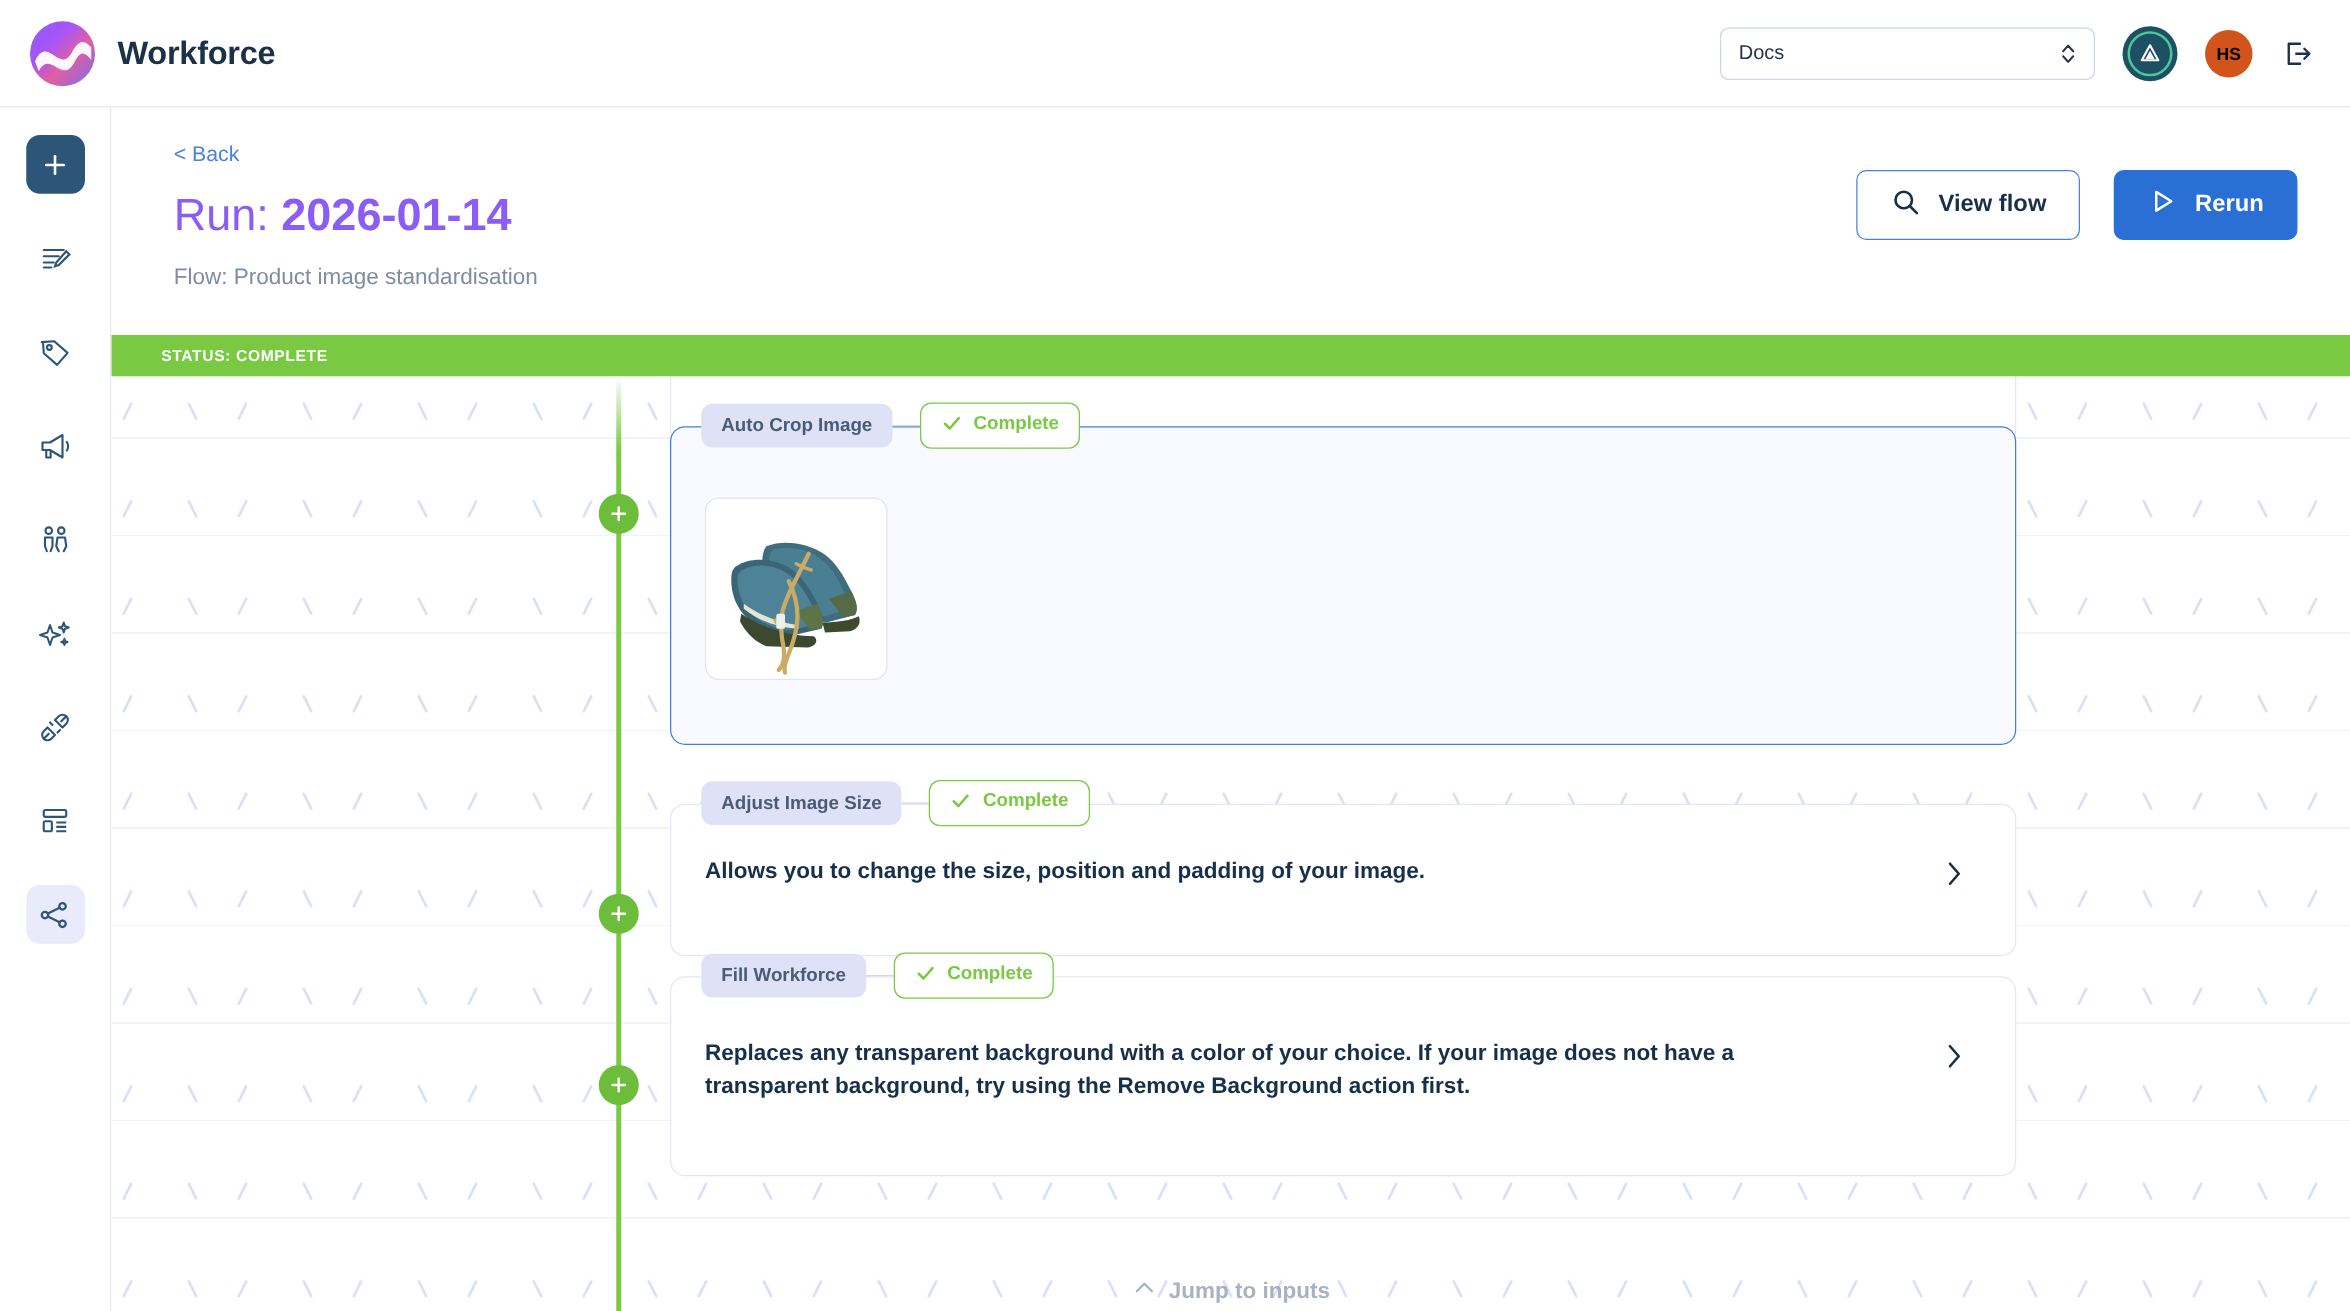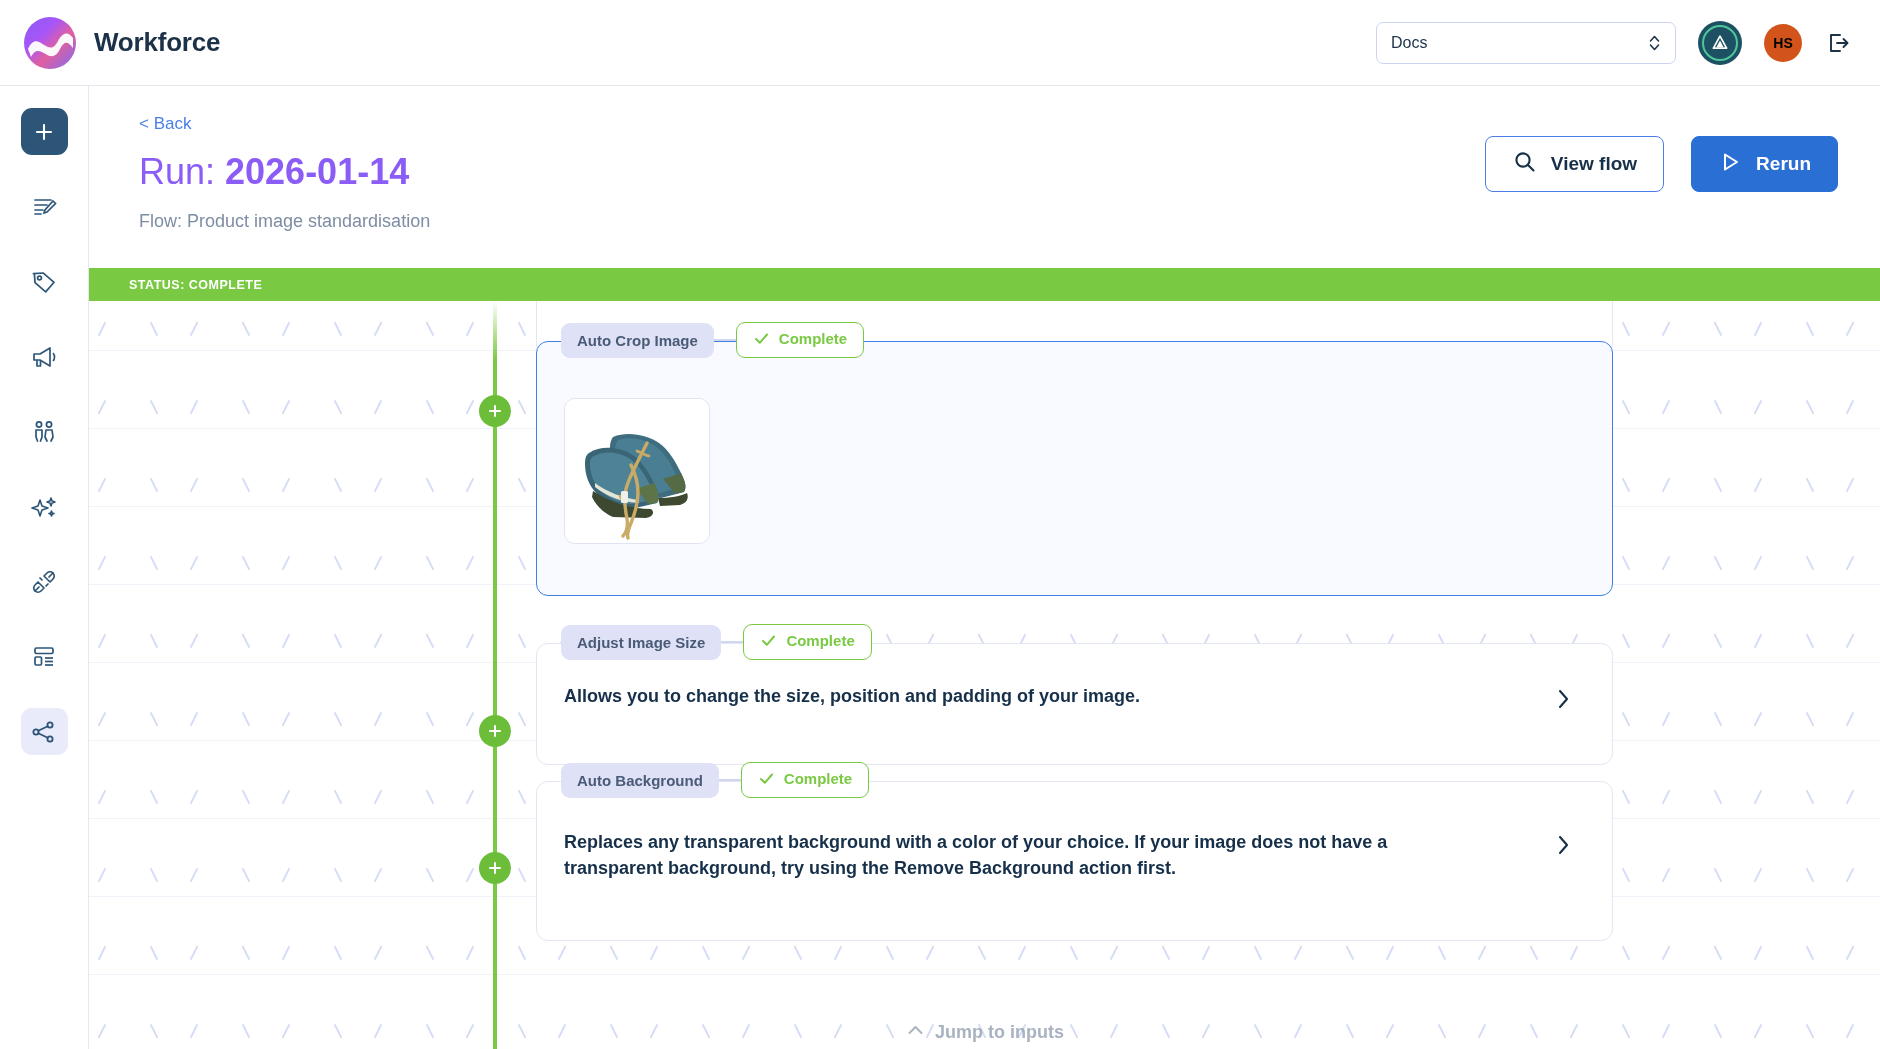--- a/index.html
+++ b/index.html
@@ -416,21 +416,21 @@
       <span class="chev">
         <svg width="26" height="26" viewBox="0 0 26 26" fill="none" stroke="#17304a" stroke-width="2.1" stroke-linecap="round" stroke-linejoin="round">
           <polyline points="10,5 17,13 10,21"></polyline>
         </svg>
       </span>
     </div>
   </div>
 
   <div class="card" style="top:480px; height:160px">
     <div class="pill-row">
-      <div class="pill-name">Auto Background</div>
+      <div class="pill-name">Fill Workforce</div>
       <div class="pill-connector"></div>
       <div class="pill-status">
         <span>
           <svg width="17" height="17" viewBox="0 0 17 17" fill="none" stroke="#7ac943" stroke-width="2" stroke-linecap="round" stroke-linejoin="round">
             <polyline points="3,9 6.8,12.8 14,4.5"></polyline>
           </svg>
         </span>
         <span>Complete</span>
       </div>
     </div>

